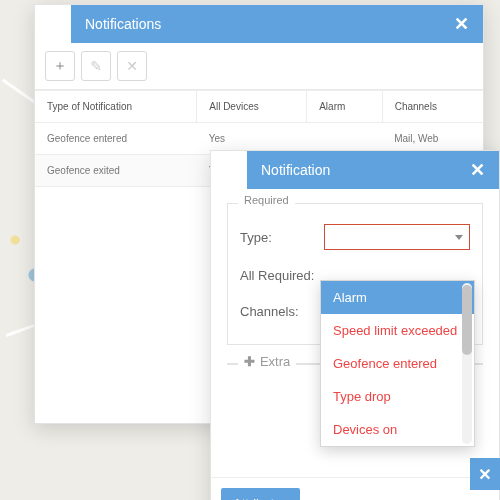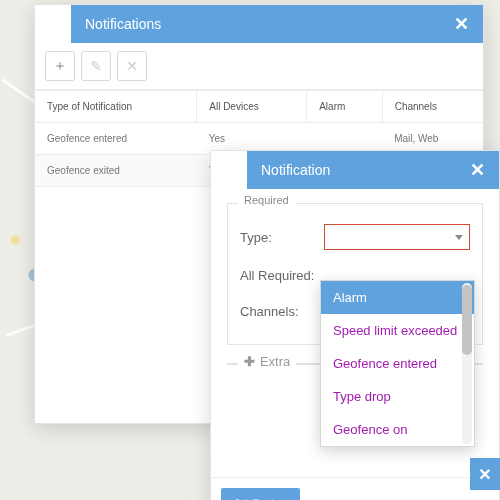--- a/index.html
+++ b/index.html
@@ -47,21 +47,21 @@
 
   .extra-fieldset { border:1px solid #e3e3e3; position:relative; height:0; margin-bottom:10px; }
   .extra-legend { position:absolute; top:-10px; left:10px; background:#fff; padding:0 6px; color:#9a9a9a; font-size:13px; display:flex; align-items:center; gap:5px; }
   .extra-legend .plus { font-weight:bold; color:#9a9a9a; }
 
   .footer-bar { position:absolute; left:0; right:0; bottom:0; border-top:1px solid #eee; padding:10px; background:#fff; }
   .attributes-btn { background:#5fa2dd; color:#fff; border:none; padding:8px 12px; font-size:13px; border-radius:2px; cursor:pointer; }
 
   .dropdown { position:absolute; left:320px; top:280px; width:155px; background:#fff; border:1px solid #d6d6d6; box-shadow:0 4px 14px rgba(0,0,0,.18); z-index:20; }
   .dropdown-inner { max-height:218px; overflow:hidden; position:relative; }
-  .dropdown-item { padding:9px 12px; font-size:13px; color:#a21caf; cursor:pointer; }
+  .dropdown-item { padding:9px 12px; font-size:13px; color:#ef4444; cursor:pointer; }
   .dropdown-item.selected { background:#5fa2dd; color:#fff; }
   .dropdown-scroll { position:absolute; right:2px; top:2px; bottom:2px; width:10px; background:#f1f1f1; border-radius:5px; }
   .dropdown-thumb { position:absolute; top:2px; width:100%; height:70px; background:#c4c4c4; border-radius:5px; }
 
   .peek-btn { position:absolute; right:0; bottom:10px; width:30px; height:32px; background:#5fa2dd; color:#fff; display:flex; align-items:center; justify-content:center; font-size:16px; font-weight:bold; }
 </style>
 </head>
 <body>
 
 <div class="map-bg"></div>
@@ -142,20 +142,20 @@
     <button class="attributes-btn">Attributes</button>
   </div>
 </div>
 
 <div class="dropdown">
   <div class="dropdown-inner" id="dropdown-inner">
     <div class="dropdown-item selected">Alarm</div>
       <div class="dropdown-item">Speed limit exceeded</div>
       <div class="dropdown-item">Geofence entered</div>
       <div class="dropdown-item">Type drop</div>
-      <div class="dropdown-item">Geofence on</div>
+      <div class="dropdown-item">Devices on</div>
       <div class="dropdown-scroll">
       <div class="dropdown-thumb"></div>
     </div>
   </div>
 </div>
 
 <div class="peek-btn">✕</div>
 
 </body></html>

